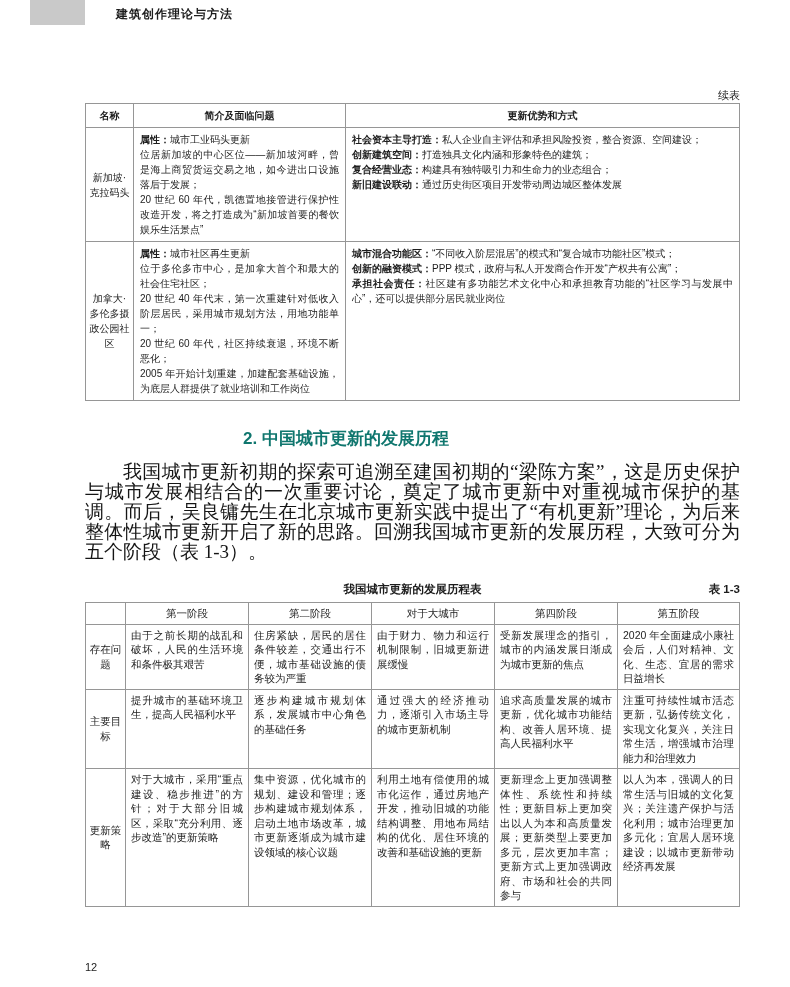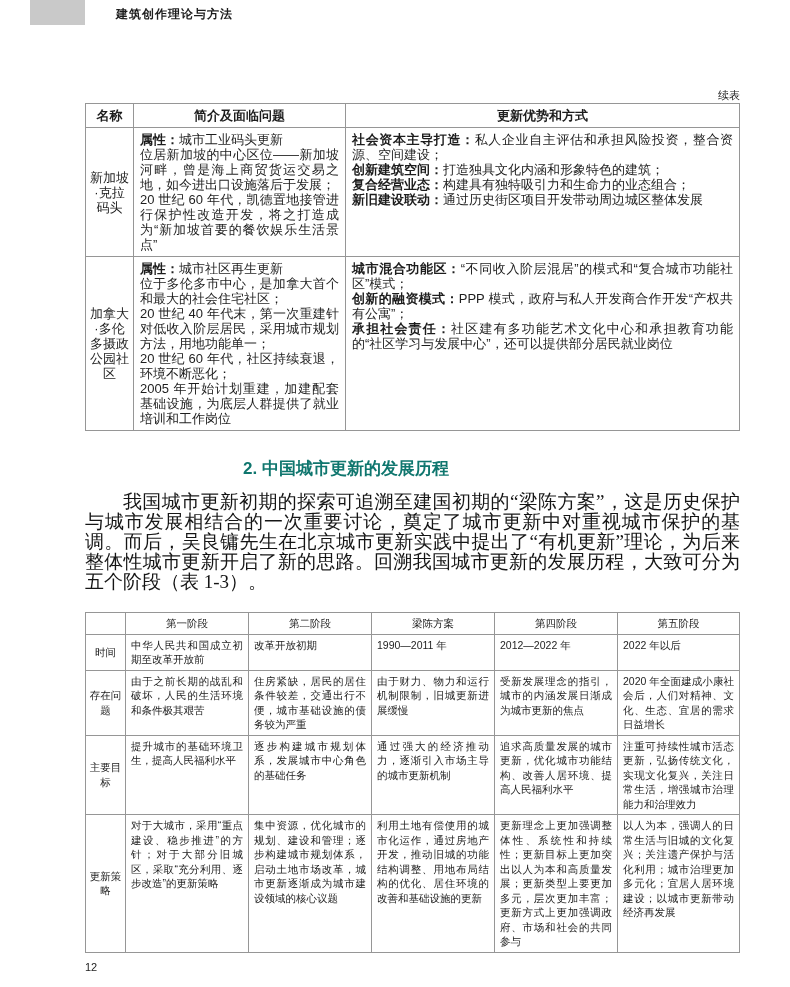--- a/index.html
+++ b/index.html
@@ -31,21 +31,21 @@
   }
   
   table { width:100%; border-collapse:collapse; table-layout:fixed; }
   th, td {
     border:1px solid #969696;
     vertical-align:top;
     box-sizing:border-box;
     font-weight:normal;
   }
   
-  .t1 { font-size:13px; line-height:15px; }
+  .t1 { font-size:10px; line-height:15px; }
   .t1 th {
     text-align:center; vertical-align:middle;
     font-weight:bold; padding:4px 4px; height:22px;
   }
   .t1 td { padding:4px 6px; text-align:justify; }
   .t1 .name-cell {
     text-align:center; vertical-align:middle;
     padding:4px 3px;
   }
   .t1 .item { margin:0; }
@@ -133,49 +133,45 @@
               <p class="item"><b>创新的融资模式：</b>PPP 模式，政府与私人开发商合作开发“产权共有公寓”；</p>
               <p class="item"><b>承担社会责任：</b>社区建有多功能艺术文化中心和承担教育功能的“社区学习与发展中心”，还可以提供部分居民就业岗位</p>
             </td>
         </tr>
       </tbody>
     </table>
 
     <h3 class="section-heading">2. 中国城市更新的发展历程</h3>
     <p class="body-para">我国城市更新初期的探索可追溯至建国初期的“梁陈方案”，这是历史保护与城市发展相结合的一次重要讨论，奠定了城市更新中对重视城市保护的基调。而后，吴良镛先生在北京城市更新实践中提出了“有机更新”理论，为后来整体性城市更新开启了新的思路。回溯我国城市更新的发展历程，大致可分为五个阶段（表 1-3）。</p>
 
+    <div class="t2-caption">
+      <span>我国城市更新的发展历程表</span>
+      <span class="t2-label">表 1-3</span>
+    </div>
 
     <table class="t2">
       <colgroup>
         <col style="width:40px">
           <col style="width:123px">
           <col style="width:123px">
         <col style="width:123px">
           <col style="width:123px">
           <col>
       </colgroup>
       <thead>
         <tr>
           <th class="row-label"></th>
           <th>第一阶段</th>
           <th>第二阶段</th>
-          <th>梁陈方案</th>
+          <th>对于大城市</th>
           <th>第四阶段</th>
           <th>第五阶段</th>
         </tr>
       </thead>
       <tbody>
-        <tr>
-          <th class="row-label">时间</th>
-          <td>中华人民共和国成立初期至改革开放前</td>
-          <td>改革开放初期</td>
-          <td>1990—2011 年</td>
-          <td>2012—2022 年</td>
-          <td>2022 年以后</td>
-        </tr>
         <tr>
           <th class="row-label">存在问题</th>
           <td>由于之前长期的战乱和破坏，人民的生活环境和条件极其艰苦</td>
           <td>住房紧缺，居民的居住条件较差，交通出行不便，城市基础设施的债务较为严重</td>
           <td>由于财力、物力和运行机制限制，旧城更新进展缓慢</td>
           <td>受新发展理念的指引，城市的内涵发展日渐成为城市更新的焦点</td>
           <td>2020 年全面建成小康社会后，人们对精神、文化、生态、宜居的需求日益增长</td>
         </tr>
         <tr>
           <th class="row-label">主要目标</th>

